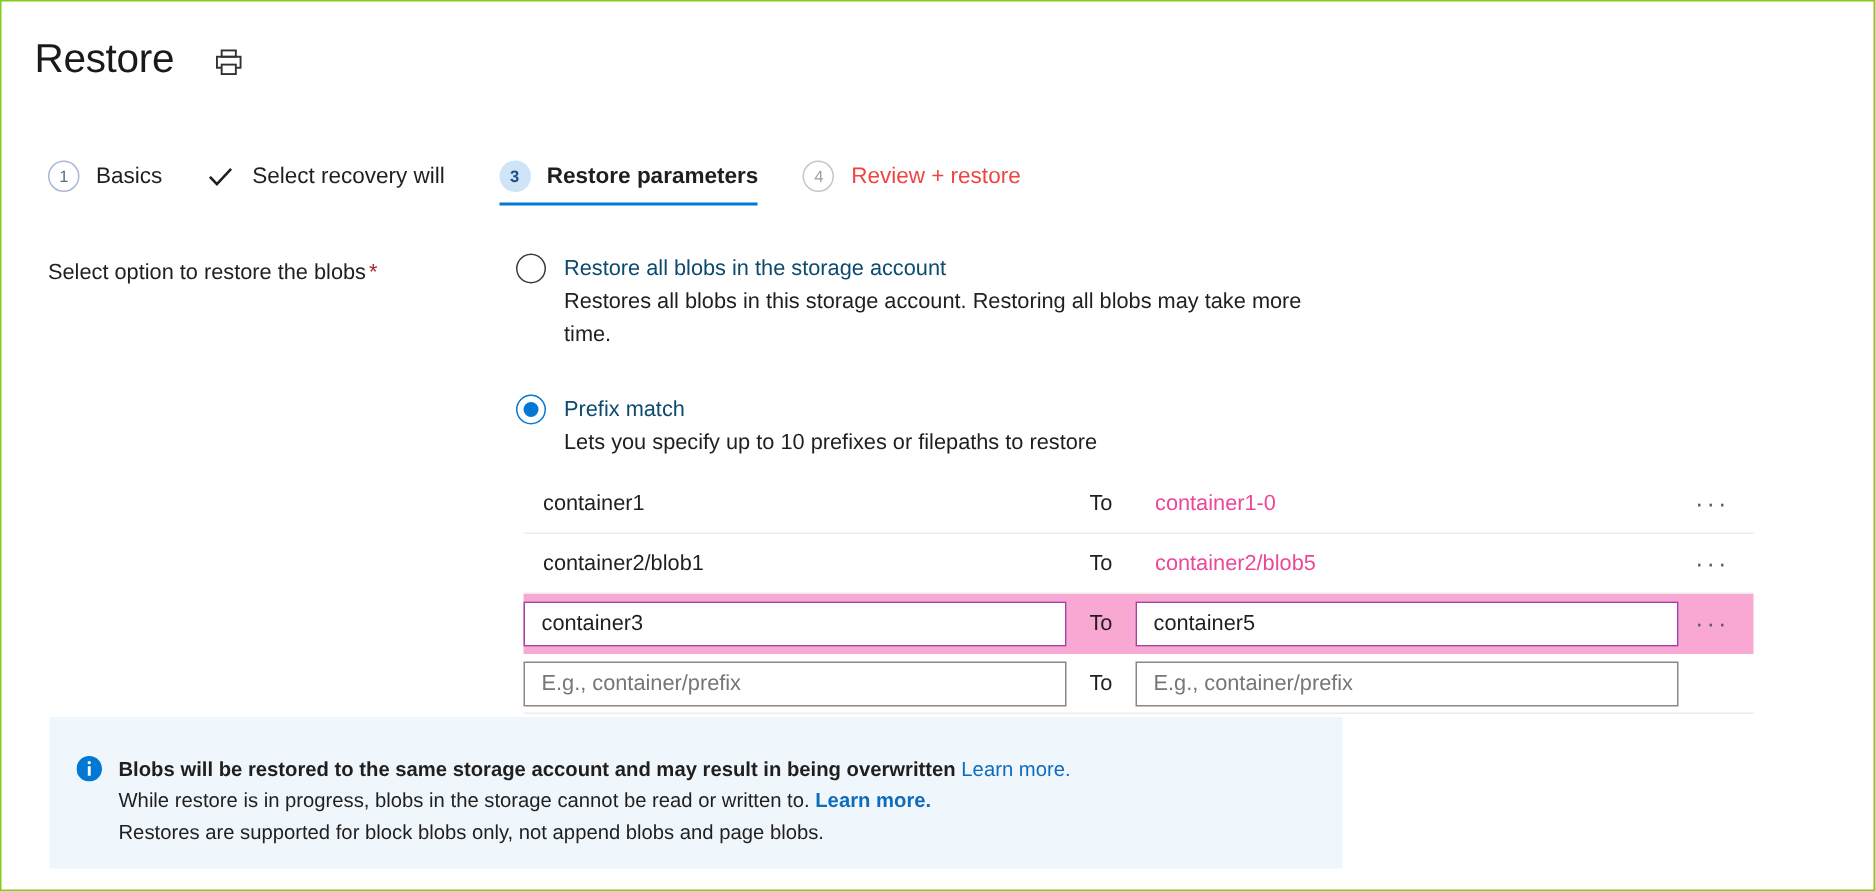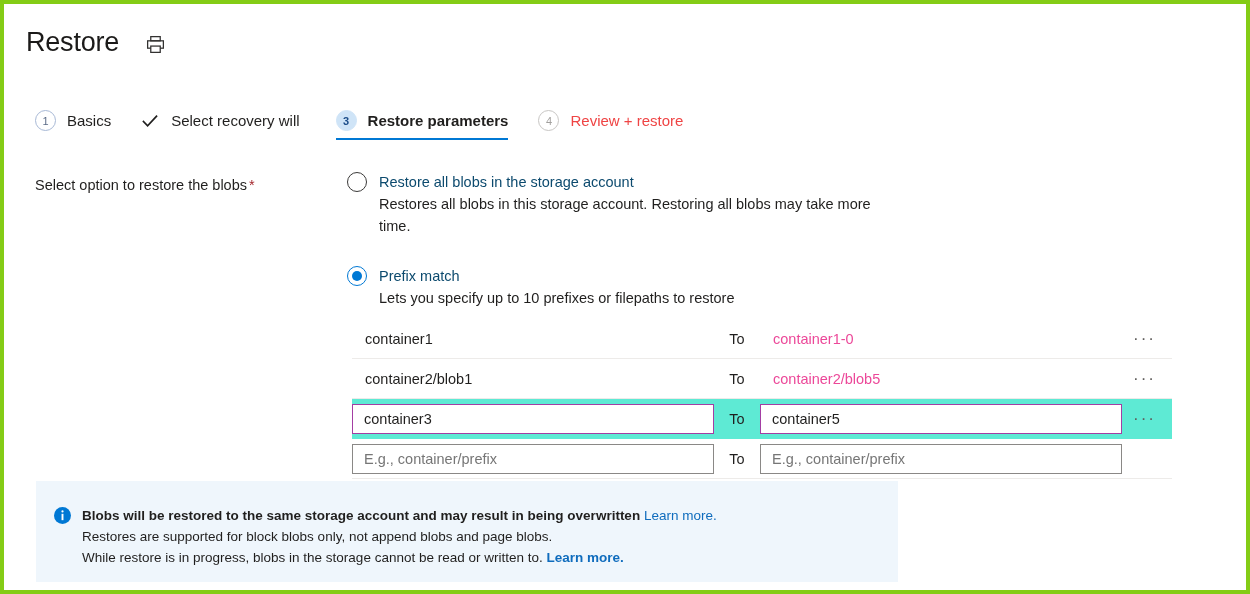--- a/index.html
+++ b/index.html
@@ -12,21 +12,21 @@
     font-family: "Segoe UI", "Liberation Sans", sans-serif;
     width: 1250px;
     height: 594px;
     overflow: hidden;
   }
   .page {
     position: relative;
     width: 1250px;
     height: 594px;
     background: #ffffff;
-    border: 4px solid #84cc16;
+    border: 1px solid #84cc16;
     overflow: hidden;
   }
 
   
   .header {
     display: flex;
     align-items: center;
     gap: 22px;
     padding: 14px 0 0 22px;
     height: 62px;
@@ -191,21 +191,21 @@
     margin-left: 5px;
     width: 820px;
   }
   .prefix-row {
     display: flex;
     align-items: center;
     height: 40px;
     border-bottom: 1px solid #edebe9;
   }
   .prefix-row.highlight {
-    background: #5eead4;
+    background: #f9a8d4;
     border-bottom: none;
     justify-content: space-between;
   }
   .prefix-row.empty-row { border-bottom: 1px solid #edebe9; }
   .cell-text {
     width: 362px;
     flex: 0 0 362px;
     font-size: 14.5px;
     color: #201f1e;
     padding-left: 13px;
@@ -394,21 +394,21 @@
         <circle cx="8" cy="8" r="8" fill="#0078d4"></circle>
         <rect x="7.1" y="6.4" width="1.8" height="6" fill="#ffffff"></rect>
         <circle cx="8" cy="4.2" r="1.05" fill="#ffffff"></circle>
       </svg>
     </div>
     <div class="info-lines">
       <div class="info-line1">
         <span>Blobs will be restored to the same storage account and may result in being overwritten</span>
         <span class="learn-link">Learn more.</span>
       </div>
-      <div class="info-line">Restores are supported for block blobs only, not append blobs and page blobs.</div>
       <div class="info-line">
         <span>While restore is in progress, blobs in the storage cannot be read or written to.</span>
         <span class="learn-link">Learn more.</span>
       </div>
+      <div class="info-line">Restores are supported for block blobs only, not append blobs and page blobs.</div>
     </div>
   </div>
 
 </div>
 
 </body></html>

